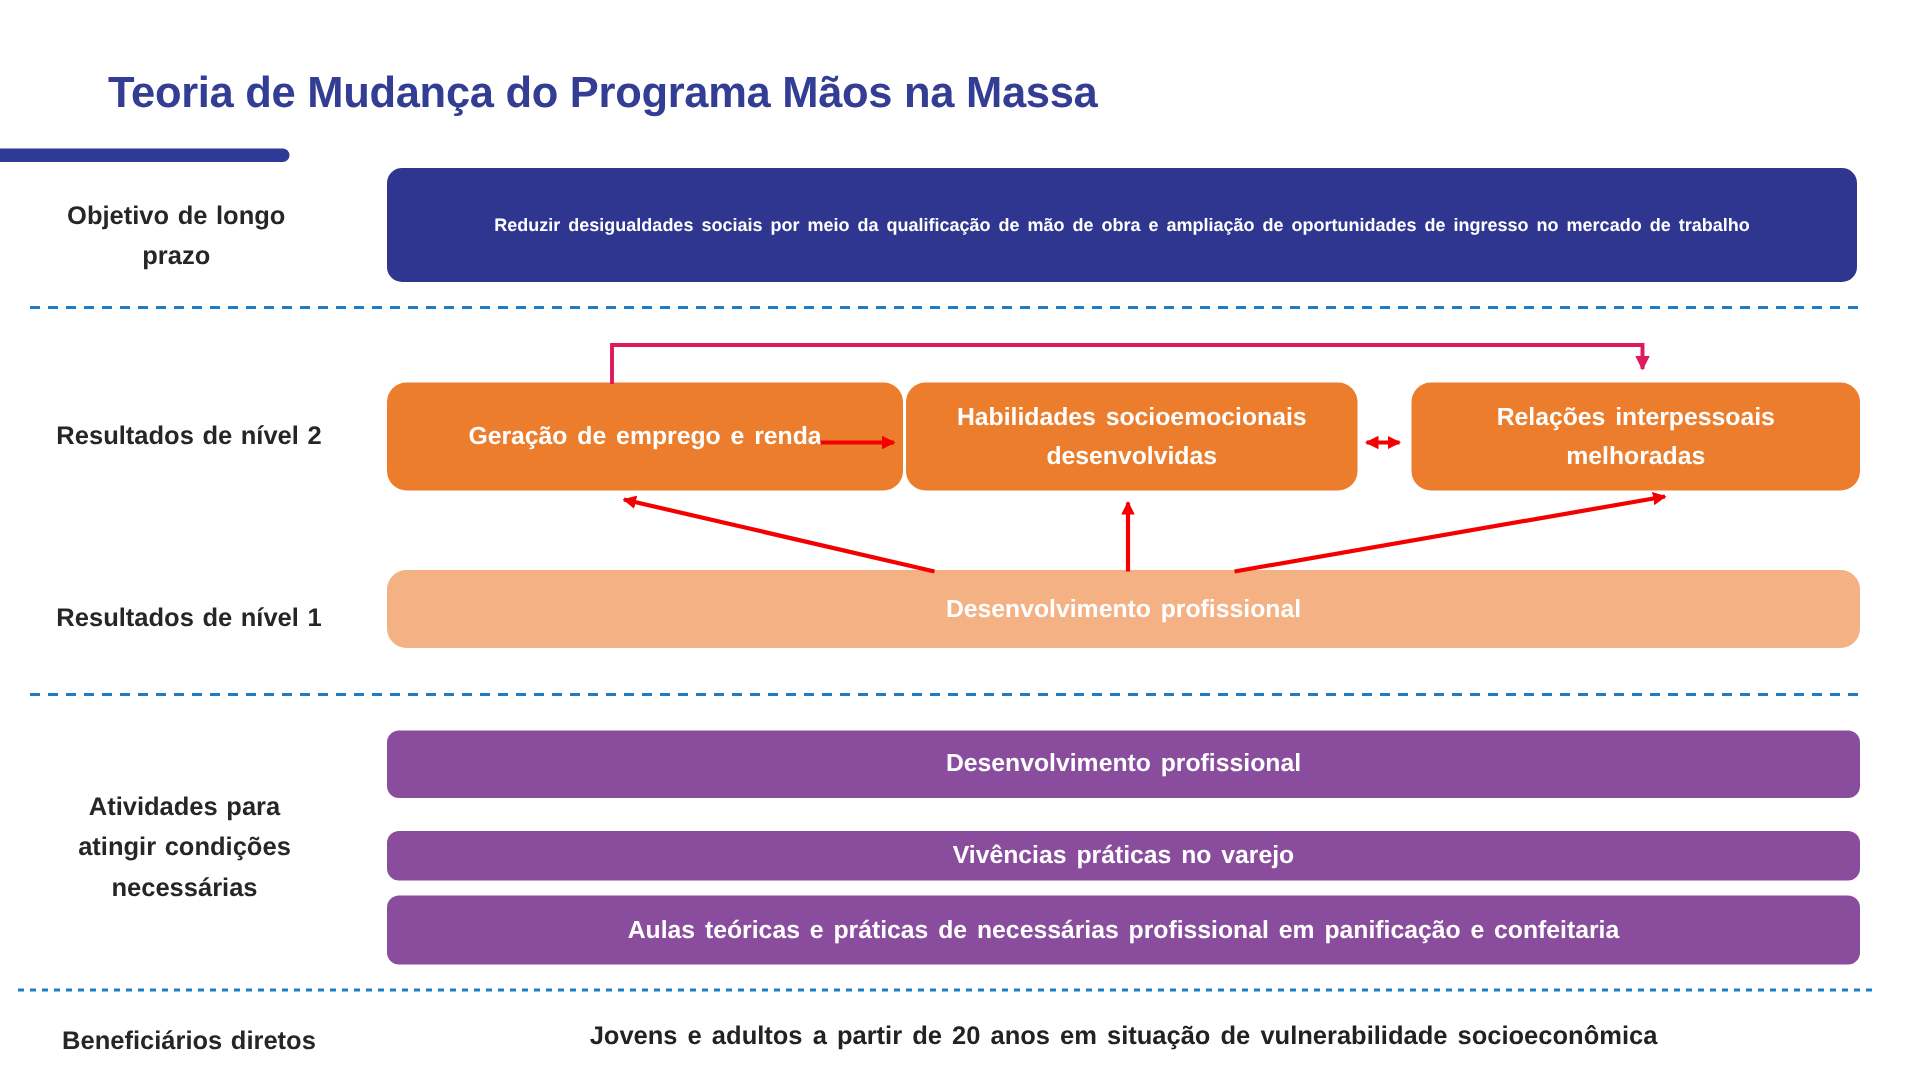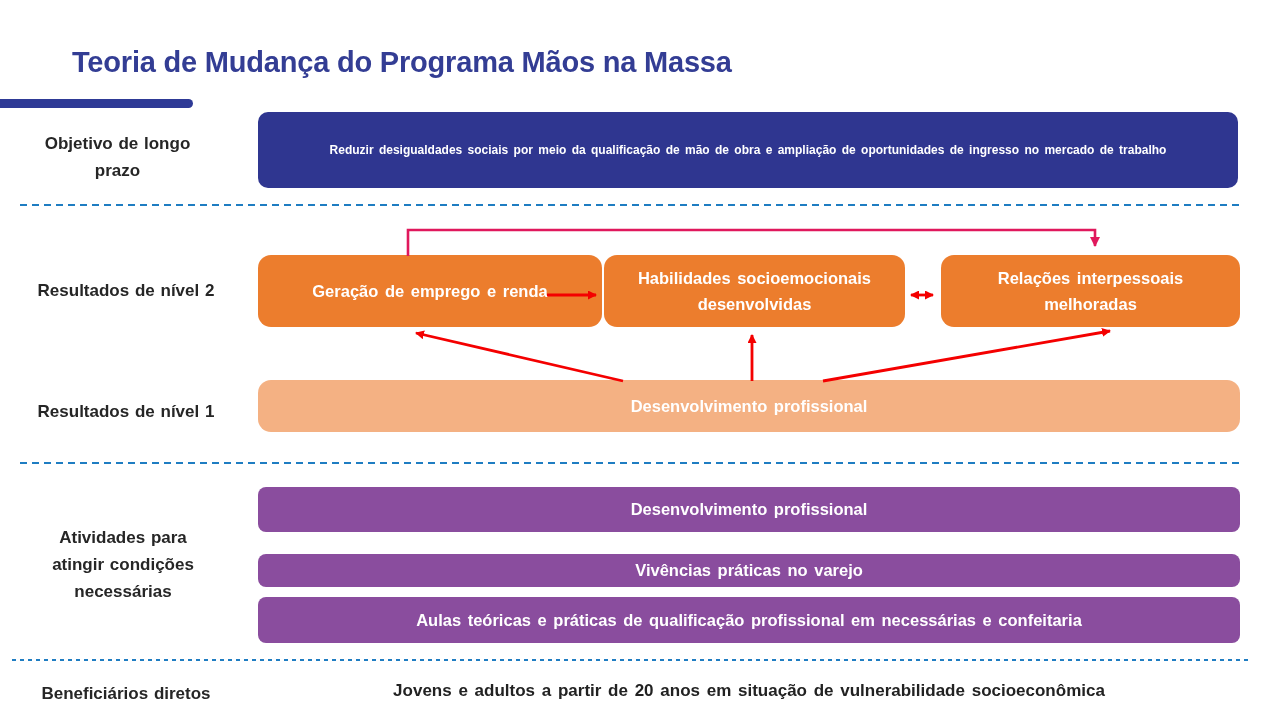--- a/index.html
+++ b/index.html
@@ -90,21 +90,21 @@
   <div class="box box-objective">Reduzir desigualdades sociais por meio da qualificação de mão de obra e ampliação de oportunidades de ingresso no mercado de trabalho</div>
 
   <div class="box box-orange box-o1">Geração de emprego e renda</div>
   <div class="box box-orange box-o2">Habilidades socioemocionais desenvolvidas</div>
   <div class="box box-orange box-o3">Relações interpessoais melhoradas</div>
 
   <div class="box box-peach">Desenvolvimento profissional</div>
 
   <div class="box box-purple box-p1">Desenvolvimento profissional</div>
   <div class="box box-purple box-p2">Vivências práticas no varejo</div>
-  <div class="box box-purple box-p3">Aulas teóricas e práticas de qualificação profissional em necessárias e confeitaria</div>
+  <div class="box box-purple box-p3">Aulas teóricas e práticas de necessárias profissional em panificação e confeitaria</div>
 
   <div class="beneficiaries-text">Jovens e adultos a partir de 20 anos em situação de vulnerabilidade socioeconômica</div>
 
   <svg class="arrows" viewBox="0 0 1280 720" xmlns="http://www.w3.org/2000/svg">
     <defs>
       <marker id="mRed" markerWidth="10" markerHeight="9" refX="8" refY="4.5" orient="auto" markerUnits="userSpaceOnUse">
         <path d="M0,0 L9,4.5 L0,9 z" fill="#F40000"></path>
       </marker>
       <marker id="mRedStart" markerWidth="10" markerHeight="9" refX="1" refY="4.5" orient="auto" markerUnits="userSpaceOnUse">
         <path d="M9,0 L0,4.5 L9,9 z" fill="#F40000"></path>

